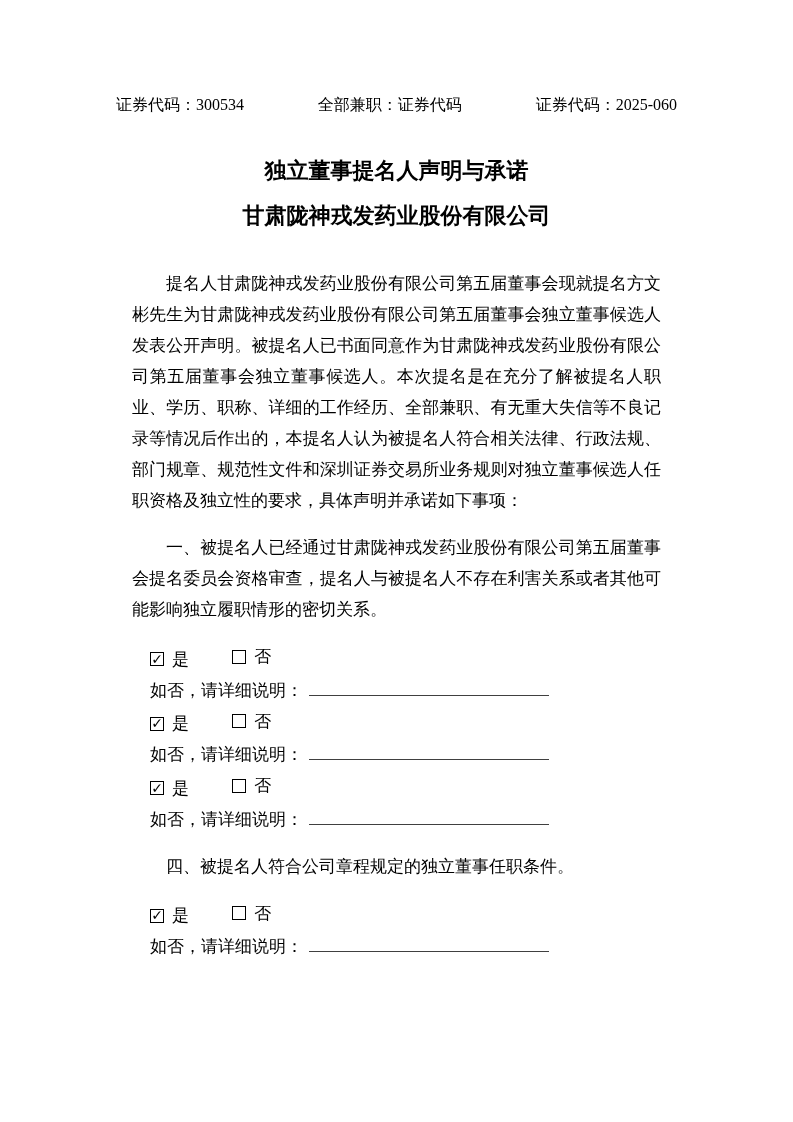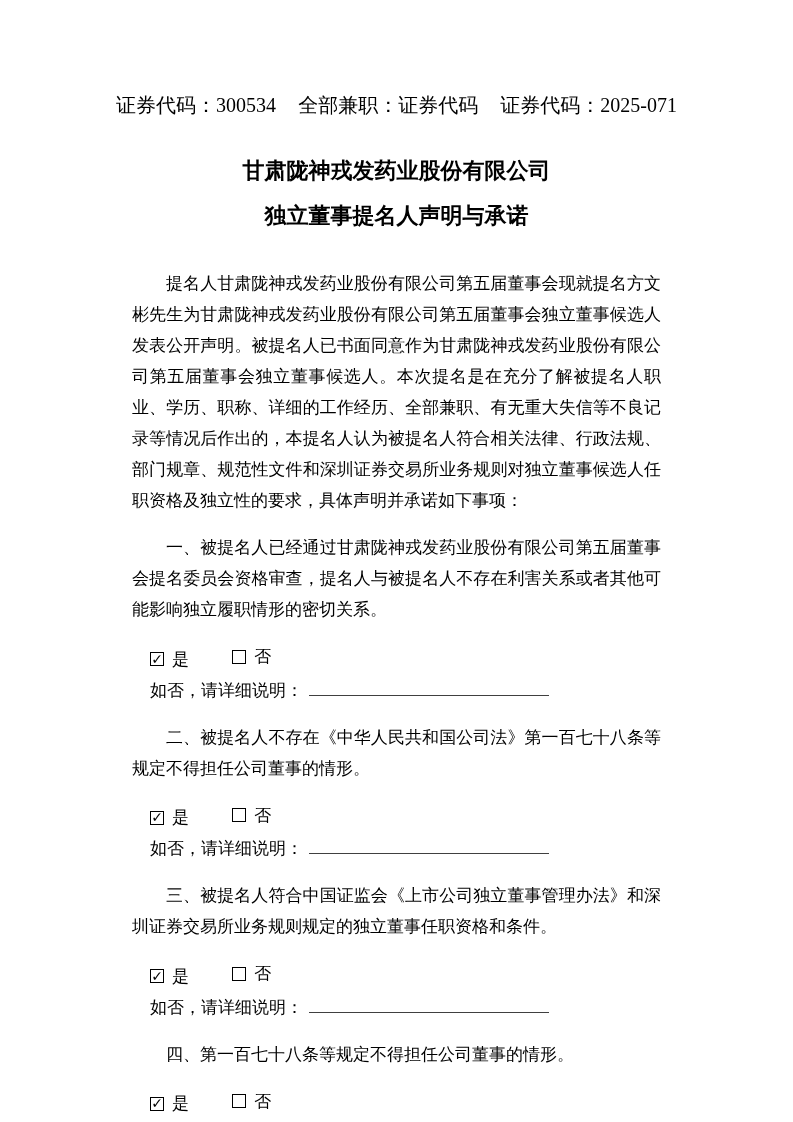--- a/index.html
+++ b/index.html
@@ -11,21 +11,21 @@
     box-sizing:border-box;
     padding:92px 116px 0 116px;
     font-family:"Liberation Serif","DejaVu Serif",serif;
     color:#000000;
     overflow:hidden;
   }
   .doc-header {
     display:flex;
     justify-content:space-between;
     align-items:center;
-    font-size:20px;
+    font-size:16px;
     line-height:26px;
     white-space:nowrap;
   }
   .doc-title {
     margin-top:30px;
     text-align:center;
     font-weight:bold;
     font-size:22px;
     line-height:45px;
   }
@@ -66,26 +66,26 @@
   }
 </style>
 </head>
 <body>
 
 <div class="page">
 
   <div class="doc-header">
     <span><span>证券代码：</span><span>300534</span></span>
     <span><span>全部兼职：</span><span>证券代码</span></span>
-    <span><span>证券代码：</span><span>2025-071</span></span>
+    <span><span>证券代码：</span><span>2025-060</span></span>
   </div>
 
   <div class="doc-title">
+    <div>独立董事提名人声明与承诺</div>
     <div>甘肃陇神戎发药业股份有限公司</div>
-    <div>独立董事提名人声明与承诺</div>
   </div>
 
   <div class="doc-body">
 
     <p class="para">提名人甘肃陇神戎发药业股份有限公司第五届董事会现就提名方文彬先生为甘肃陇神戎发药业股份有限公司第五届董事会独立董事候选人发表公开声明。被提名人已书面同意作为甘肃陇神戎发药业股份有限公司第五届董事会独立董事候选人。本次提名是在充分了解被提名人职业、学历、职称、详细的工作经历、全部兼职、有无重大失信等不良记录等情况后作出的，本提名人认为被提名人符合相关法律、行政法规、部门规章、规范性文件和深圳证券交易所业务规则对独立董事候选人任职资格及独立性的要求，具体声明并承诺如下事项：</p>
 
     <div>
       <p class="para">一、被提名人已经通过甘肃陇神戎发药业股份有限公司第五届董事会提名委员会资格审查，提名人与被提名人不存在利害关系或者其他可能影响独立履职情形的密切关系。</p>
       <div class="cb-row">
         <span class="cb-group">
@@ -98,59 +98,57 @@
           <span class="box"></span>
             <span>否</span>
         </span>
       </div>
       <div class="explain-row">
         <span>如否，请详细说明：</span><span class="blank-line"></span>
       </div>
     </div>
 
     <div>
-      <p class="para">二、被提名人不存在《中华人民共和国公司法》第一百七十八条等规定不得担任公司董事的情形。</p>
       <div class="cb-row">
         <span class="cb-group">
           <span class="box">
               <span class="tick">✓</span>
             </span>
             <span>是</span>
         </span>
         <span class="cb-group gap">
           <span class="box"></span>
             <span>否</span>
         </span>
       </div>
       <div class="explain-row">
         <span>如否，请详细说明：</span><span class="blank-line"></span>
       </div>
     </div>
 
     <div>
-      <p class="para">三、被提名人符合中国证监会《上市公司独立董事管理办法》和深圳证券交易所业务规则规定的独立董事任职资格和条件。</p>
       <div class="cb-row">
         <span class="cb-group">
           <span class="box">
               <span class="tick">✓</span>
             </span>
             <span>是</span>
         </span>
         <span class="cb-group gap">
           <span class="box"></span>
             <span>否</span>
         </span>
       </div>
       <div class="explain-row">
         <span>如否，请详细说明：</span><span class="blank-line"></span>
       </div>
     </div>
 
     <div>
-      <p class="para">四、第一百七十八条等规定不得担任公司董事的情形。</p>
+      <p class="para">四、被提名人符合公司章程规定的独立董事任职条件。</p>
       <div class="cb-row">
         <span class="cb-group">
           <span class="box">
               <span class="tick">✓</span>
             </span>
             <span>是</span>
         </span>
         <span class="cb-group gap">
           <span class="box"></span>
             <span>否</span>

